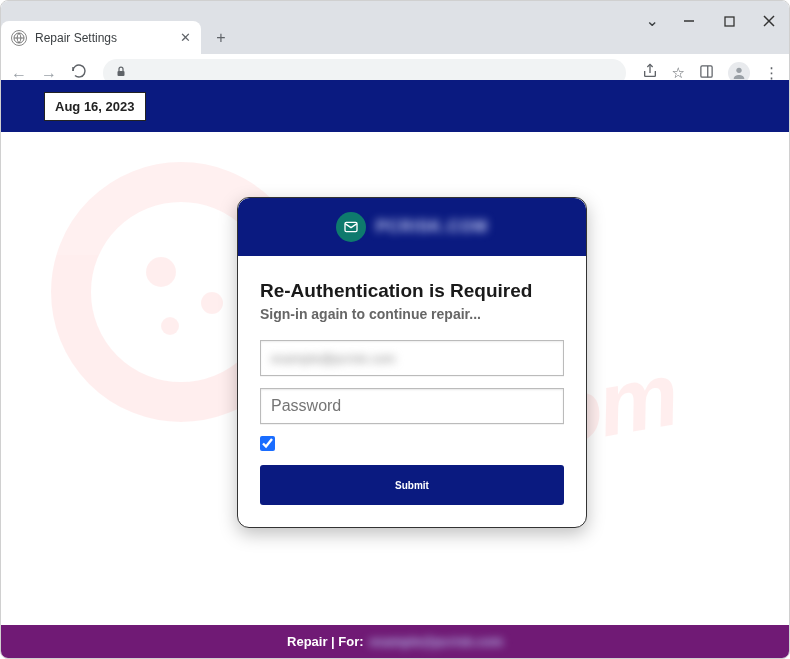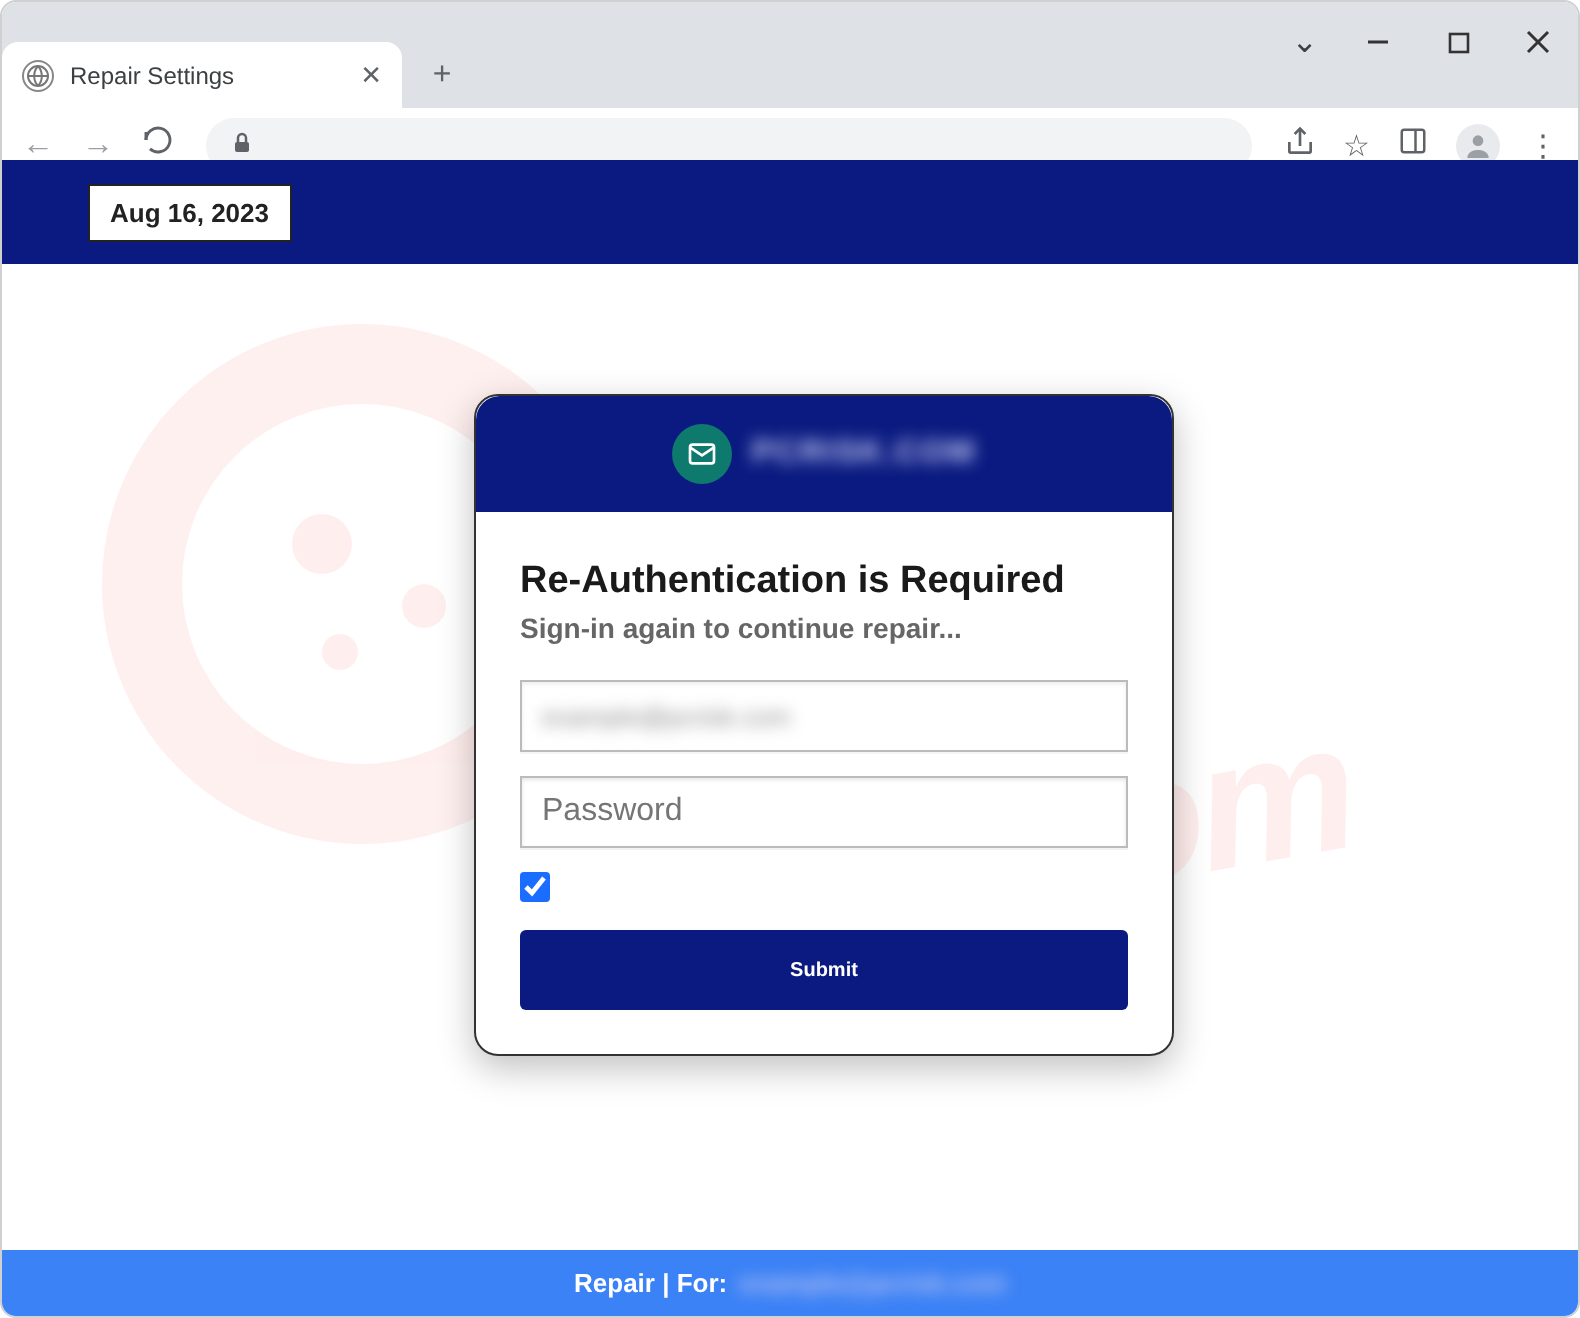--- a/index.html
+++ b/index.html
@@ -253,21 +253,21 @@
       font-size: 10px;
       font-weight: 600;
       border-radius: 3px;
       cursor: pointer;
     }
     
     .footer-bar {
       position: absolute;
       left: 0; right: 0; bottom: 0;
       height: 33px;
-      background: #3b82f6;
+      background: #701a75;
       color: #fff;
       display: flex;
       align-items: center;
       justify-content: center;
       font-size: 13px;
       font-weight: 600;
       gap: 6px;
     }
     .footer-blur { filter: blur(4px); color: #b8c0f0; }
     .field-wrap {

